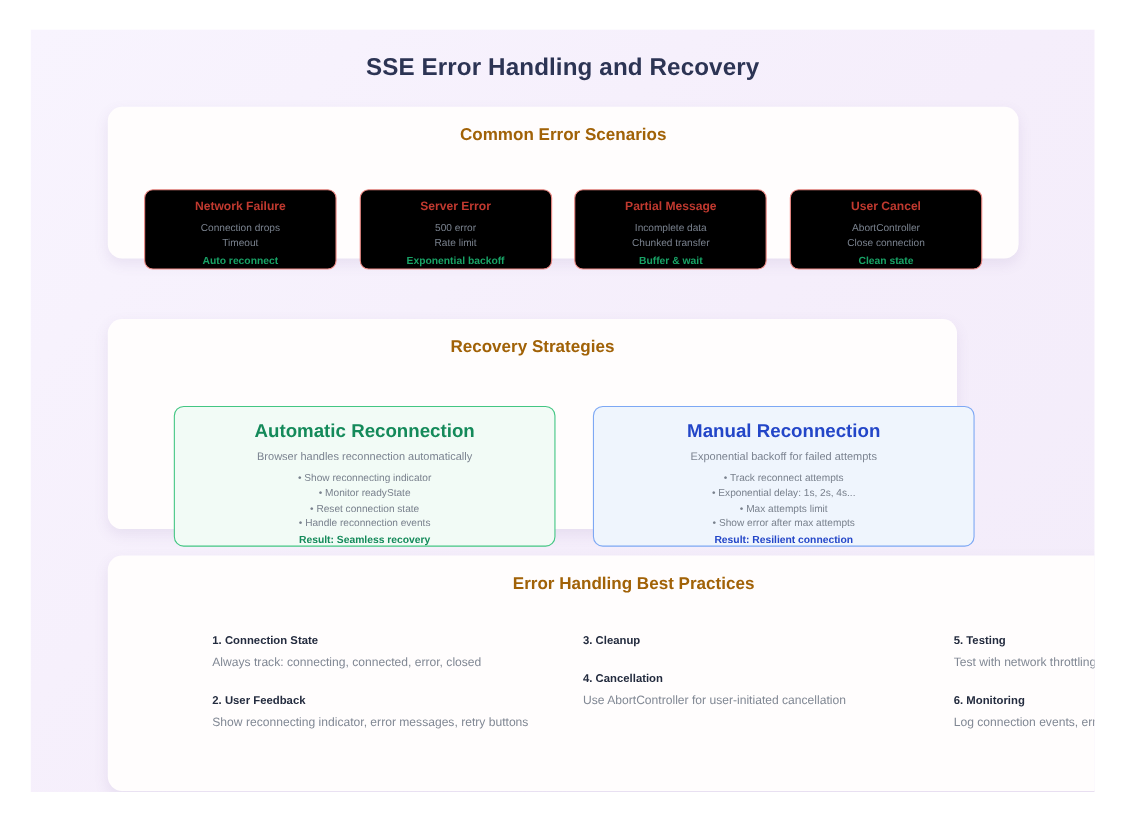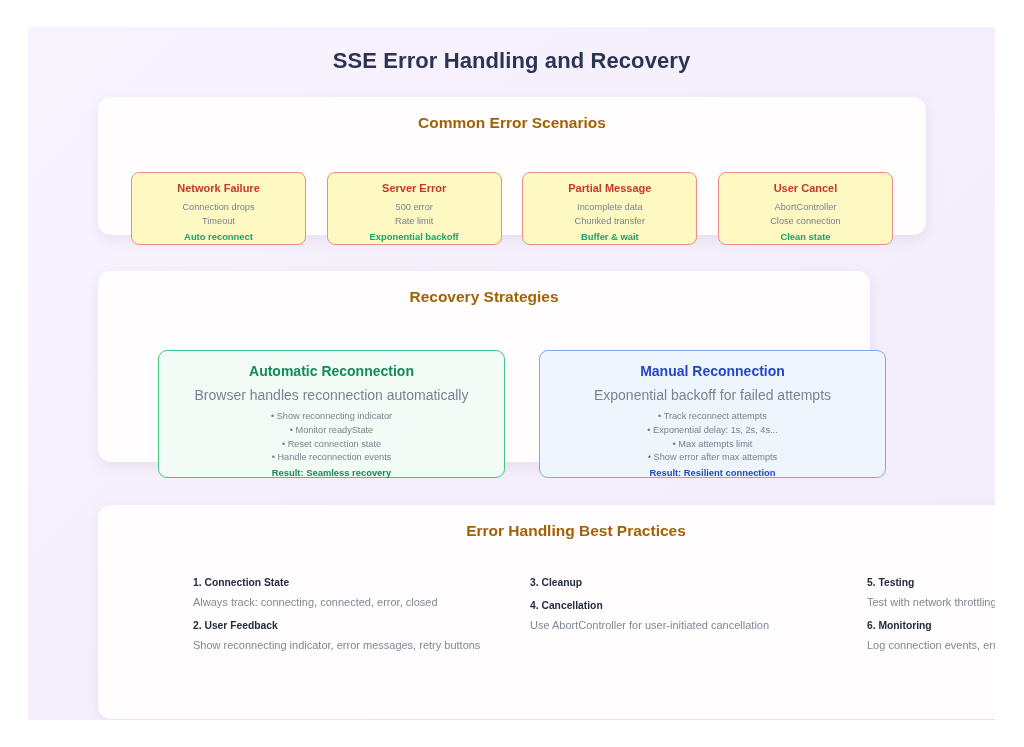--- a/index.html
+++ b/index.html
@@ -34,21 +34,21 @@
   }
 
   
   .section-card {
     position: absolute;
     background: #fffdfd;
     border-radius: 13px;
     box-shadow: 0 5px 13px rgba(110, 80, 150, 0.10);
   }
   #section-errors     { left: 70px; top: 70px;  width: 828px; height: 138px; }
-  #section-recovery   { left: 70px; top: 244px; width: 772px; height: 191px; }
+  #section-recovery   { left: 70px; top: 263px; width: 772px; height: 191px; }
   #section-practices  { left: 70px; top: 478px; width: 956px; height: 214px; }
 
   .section-heading {
     text-align: center;
     font-size: 15.5px;
     font-weight: bold;
     color: #a16207;
     padding-top: 17px;
   }
 
@@ -58,21 +58,21 @@
     left: 33px;
     top: 75px;
     width: 762px;
     display: flex;
     justify-content: space-between;
   }
   .error-card {
     width: 175px;
     height: 73px;
     border: 1.3px solid #ef8a85;
-    background: #fef9c3;
+    background: #000000;
     border-radius: 8px;
     padding-top: 9px;
     text-align: center;
   }
   .error-card-title {
     font-size: 11px;
     font-weight: bold;
     color: #c0392f;
     margin-bottom: 7px;
   }
@@ -102,43 +102,43 @@
     height: 128px;
     border-radius: 9px;
     border-width: 1.3px;
     border-style: solid;
     padding-top: 12px;
     text-align: center;
   }
   .recovery-panel.green { border-color: #43c683; background: #f2fbf6; }
   .recovery-panel.blue  { border-color: #7da8f4; background: #eff5fd; }
 
-  .recovery-title { font-size: 14px; font-weight: bold; margin-bottom: 8px; }
+  .recovery-title { font-size: 17px; font-weight: bold; margin-bottom: 8px; }
   .recovery-panel.green .recovery-title { color: #148a5a; }
   .recovery-panel.blue  .recovery-title { color: #2346c8; }
 
-  .recovery-subtitle { font-size: 14px; color: #7b8390; margin-bottom: 7px; }
+  .recovery-subtitle { font-size: 10px; color: #7b8390; margin-bottom: 7px; }
 
   .recovery-bullet { font-size: 9.2px; color: #79818d; line-height: 13.8px; }
 
   .recovery-result { font-size: 9.4px; font-weight: bold; margin-top: 2px; }
   .recovery-panel.green .recovery-result { color: #148a5a; }
   .recovery-panel.blue  .recovery-result { color: #2346c8; }
 
   
   #practices-grid {
     position: absolute;
     left: 95px;
     top: 72px;
     width: 1010px;           
     display: flex;
     gap: 0px;
   }
   .practice-col { width: 337px; flex: 0 0 337px; }
-  .practice-item { margin-bottom: 12px; }
+  .practice-item { margin-bottom: 24px; }
   .practice-item:last-child { margin-bottom: 0; }
   .practice-title {
     font-size: 10.3px;
     font-weight: bold;
     color: #232b3e;
     margin-bottom: 8px;
     white-space: nowrap;
   }
   .practice-desc {
     font-size: 11px;

